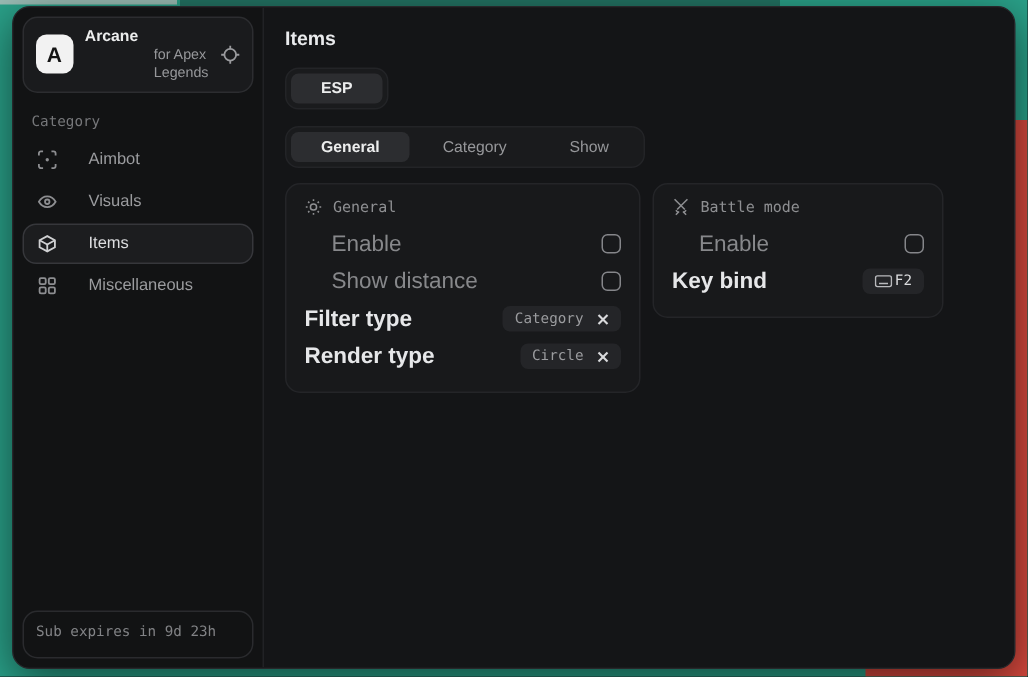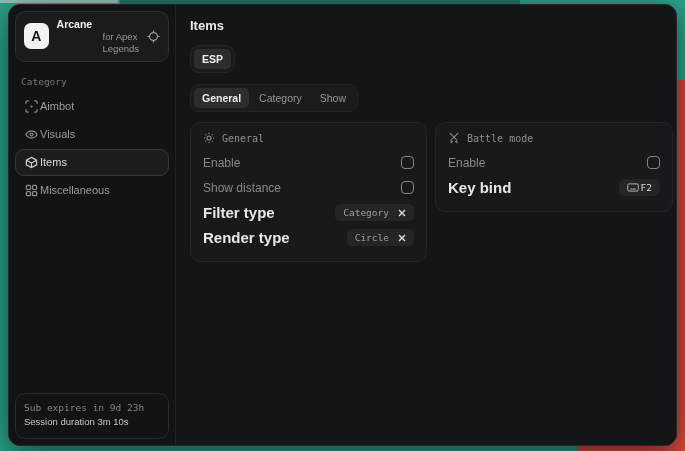--- a/index.html
+++ b/index.html
@@ -39,21 +39,21 @@
   .brand-name { color:#eceded; font-size:10.5px; font-weight:bold; }
   .brand-sub { color:#97989b; font-size:9.5px;padding-left:46px; }
   .brand-target { color:#9a9b9e; display:flex; }
 
   .cat-label {
     color:#76777a; font-size:9.5px; font-family:"DejaVu Sans Mono", monospace;
     padding:4px 6px 6px 6px;
   }
   .nav { display:flex; flex-direction:column; gap:1px; }
   .nav-item {
-    display:flex; align-items:center; gap:2px;
+    display:flex; align-items:center; gap:21px;
     padding:6px 8px; border:1px solid transparent; border-radius:9px;
     color:#9b9c9f; font-size:11px; cursor:pointer;
   }
   .nav-item .nicon { display:flex; color:#8d8e91; width:14px; justify-content:center; }
   .nav-item.active {
     background:#1c1d1f; border-color:#36373b; color:#dcdddf;
   }
   .nav-item.active .nicon { color:#cfd0d2; }
 
   .side-footer {
@@ -70,43 +70,43 @@
 
   .seg {
     display:inline-flex; align-items:center; gap:2px;
     background:#1a1b1d; border:1px solid #232427; border-radius:9px; padding:3px;
     margin-bottom:11px;
   }
   .seg-row2 { display:block; margin-bottom:10px; }
   .seg button {
     border:0; background:transparent; color:#96979a; font-size:10.5px;
     font-family:"Liberation Sans", sans-serif;
-    padding:4px 8px; border-radius:5px; cursor:pointer;
+    padding:4px 20px; border-radius:5px; cursor:pointer;
   }
   .seg button.active { background:#2c2d30; color:#eceded; font-weight:bold; }
 
   .cards { display:flex; gap:8px; align-items:flex-start; }
   .card {
     background:#18191b; border:1px solid #242528; border-radius:10px;
     padding:9px 12px 11px;
   }
   .card-general { width:237px; }
-  .card-battle { width:238px; }
+  .card-battle { width:194px; }
   .card-head {
     display:flex; align-items:center; gap:7px;
     color:#8e8f92; font-size:10px; font-family:"DejaVu Sans Mono", monospace;
     margin-bottom:6px;
   }
   .card-head .picon { display:flex; color:#8e8f92; }
 
   .row {
     display:flex; align-items:center; justify-content:space-between;
     min-height:25px;
   }
-  .row-label-dim { color:#87888b; font-size:12px; }
+  .row-label-dim { color:#87888b; font-size:15px;margin-left:18px; }
   .row-label-lit { color:#e6e7e9; font-size:15px; font-weight:bold; }
 
   .checkbox {
     width:13px; height:13px; border:1.5px solid #85868a; border-radius:4px;
     background:transparent; cursor:pointer;
   }
 
   .chip {
     display:inline-flex; align-items:center; gap:9px;
     background:#242528; border-radius:5px; padding:3px 8px; cursor:pointer;
@@ -193,21 +193,20 @@
             <rect x="1.5" y="8.1" width="4.4" height="4.4" rx="1"></rect>
             <rect x="8.1" y="8.1" width="4.4" height="4.4" rx="1"></rect>
           </svg>
         </span>
         <span>Miscellaneous</span>
       </div>
     </nav>
 
     <div class="side-footer">
       <div class="foot1">Sub expires in 9d 23h</div>
-      <div class="foot2">Session duration 3m 10s</div>
     </div>
   </aside>
 
   <main class="main">
     <div class="page-title">Items</div>
 
     <div class="seg">
       <button class="active">ESP</button>
     </div>
 

